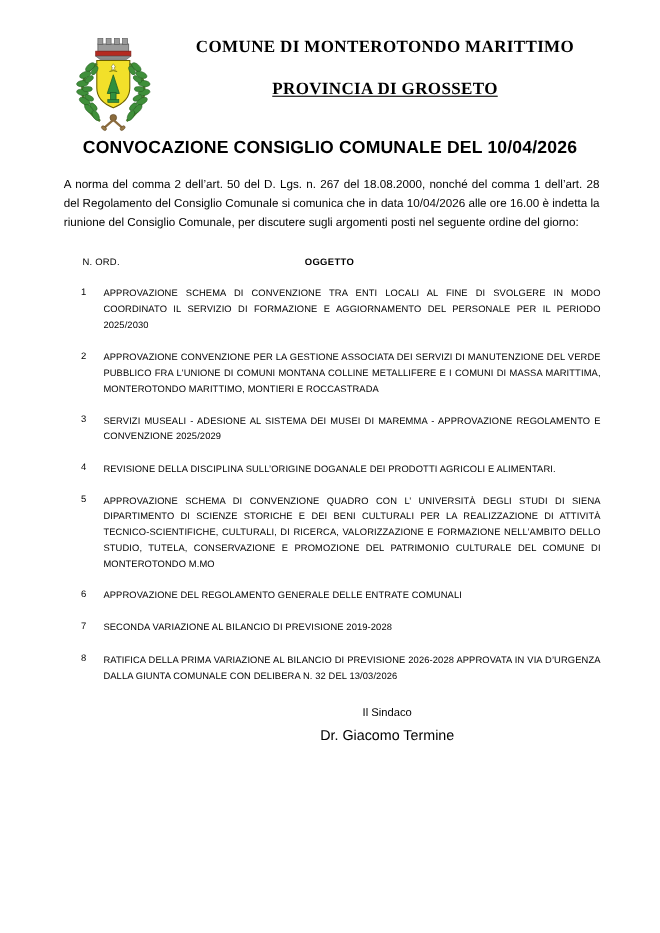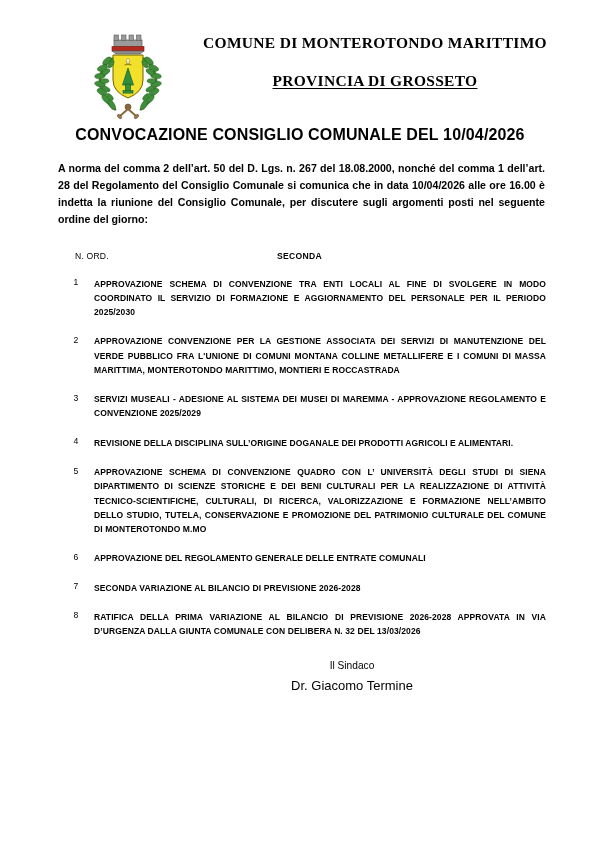--- a/index.html
+++ b/index.html
@@ -22,21 +22,20 @@
     width: 600px;
     height: 848px;
     background: #ffffff;
     padding: 0;
   }
 
   
   .header-block {
     position: relative;
     height: 112px;
-    margin-left: 25px;
   }
 
   .crest {
     position: absolute;
     left: 66px;
     top: 28px;
     width: 74px;
     height: 92px;
   }
   .crest svg { display: block; width: 74px; height: 92px; }
@@ -74,21 +73,20 @@
     font-weight: bold;
     letter-spacing: 0.15px;
   }
 
   
   .intro {
     margin: 16px 55px 0 58px;
     font-size: 10.6px;
     line-height: 1.62;
     text-align: justify;
-    font-weight: bold;
   }
 
   
   .agenda {
     margin: 22px 54px 0 58px;
   }
   .agenda-head {
     display: flex;
     font-size: 8.6px;
     margin-bottom: 16px;
@@ -115,21 +113,21 @@
   .row-num {
     width: 36px;
     flex: none;
     text-align: center;
     font-size: 8.6px;
     padding-top: 0.5px;
   }
   .row-obj {
     flex: 1;
     font-size: 8.5px;
-    font-weight: bold;
+    font-weight: normal;
     line-height: 1.68;
     text-align: justify;
     letter-spacing: 0.1px;
   }
 
   
   .closing {
     margin: 16px 55px 0 58px;
     font-size: 10.6px;
     line-height: 1.6;
@@ -227,21 +225,21 @@
     </div>
   </div>
 
   <div class="conv-title">CONVOCAZIONE CONSIGLIO COMUNALE DEL 10/04/2026</div>
 
   <div class="intro">A norma del comma 2 dell’art. 50 del D. Lgs. n. 267 del 18.08.2000, nonché del comma 1 dell’art. 28 del Regolamento del Consiglio Comunale si comunica che in data 10/04/2026 alle ore 16.00 è indetta la riunione del Consiglio Comunale, per discutere sugli argomenti posti nel seguente ordine del giorno:</div>
 
   <div class="agenda">
     <div class="agenda-head">
       <div class="head-num">N. ORD.</div>
-      <div class="head-obj">SECONDA</div>
+      <div class="head-obj">OGGETTO</div>
     </div>
 
     <div class="agenda-row">
       <div class="row-num">1</div>
       <div class="row-obj">APPROVAZIONE SCHEMA DI CONVENZIONE TRA ENTI LOCALI AL FINE DI SVOLGERE IN MODO COORDINATO IL SERVIZIO DI FORMAZIONE E AGGIORNAMENTO DEL PERSONALE PER IL PERIODO 2025/2030</div>
     </div>
     <div class="agenda-row">
       <div class="row-num">2</div>
       <div class="row-obj">APPROVAZIONE CONVENZIONE PER LA GESTIONE ASSOCIATA DEI SERVIZI DI MANUTENZIONE DEL VERDE PUBBLICO FRA L'UNIONE DI COMUNI MONTANA COLLINE METALLIFERE E I COMUNI DI MASSA MARITTIMA, MONTEROTONDO MARITTIMO, MONTIERI E ROCCASTRADA</div>
     </div>
@@ -256,21 +254,21 @@
     <div class="agenda-row">
       <div class="row-num">5</div>
       <div class="row-obj">APPROVAZIONE  SCHEMA DI CONVENZIONE QUADRO CON L’ UNIVERSITÀ DEGLI STUDI DI SIENA DIPARTIMENTO DI SCIENZE STORICHE E DEI BENI CULTURALI  PER  LA REALIZZAZIONE DI ATTIVITÀ TECNICO-SCIENTIFICHE, CULTURALI, DI RICERCA, VALORIZZAZIONE E FORMAZIONE NELL’AMBITO DELLO STUDIO, TUTELA, CONSERVAZIONE E PROMOZIONE DEL PATRIMONIO CULTURALE DEL COMUNE DI MONTEROTONDO M.MO</div>
     </div>
     <div class="agenda-row">
       <div class="row-num">6</div>
       <div class="row-obj">APPROVAZIONE DEL REGOLAMENTO GENERALE DELLE ENTRATE COMUNALI</div>
     </div>
     <div class="agenda-row">
       <div class="row-num">7</div>
-      <div class="row-obj">SECONDA VARIAZIONE AL BILANCIO DI PREVISIONE 2026-2028</div>
+      <div class="row-obj">SECONDA VARIAZIONE AL BILANCIO DI PREVISIONE 2019-2028</div>
     </div>
     <div class="agenda-row">
       <div class="row-num">8</div>
       <div class="row-obj">RATIFICA DELLA PRIMA VARIAZIONE AL BILANCIO DI PREVISIONE 2026-2028 APPROVATA IN VIA D’URGENZA DALLA GIUNTA COMUNALE CON DELIBERA N. 32 DEL 13/03/2026</div>
     </div>
   </div>
 
 
   <div class="signature">
     <div class="sign-role">Il Sindaco</div>

